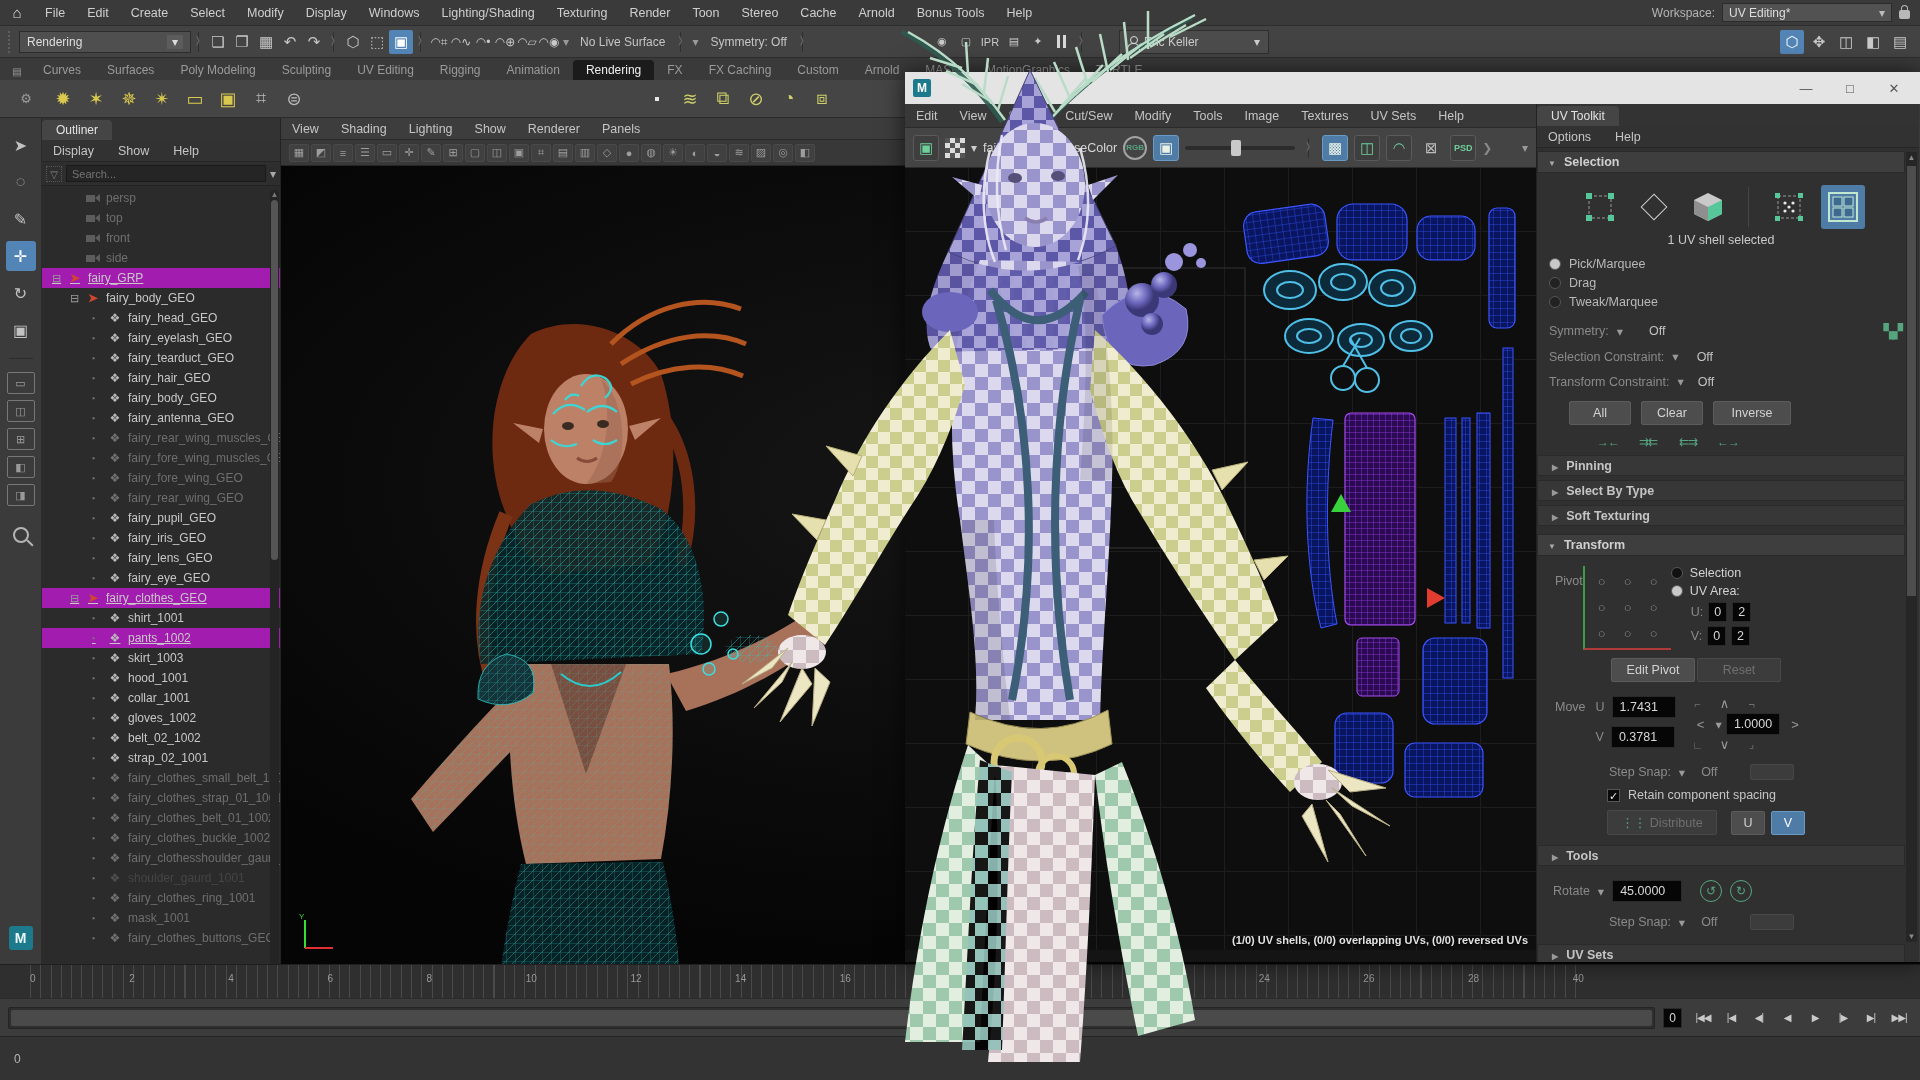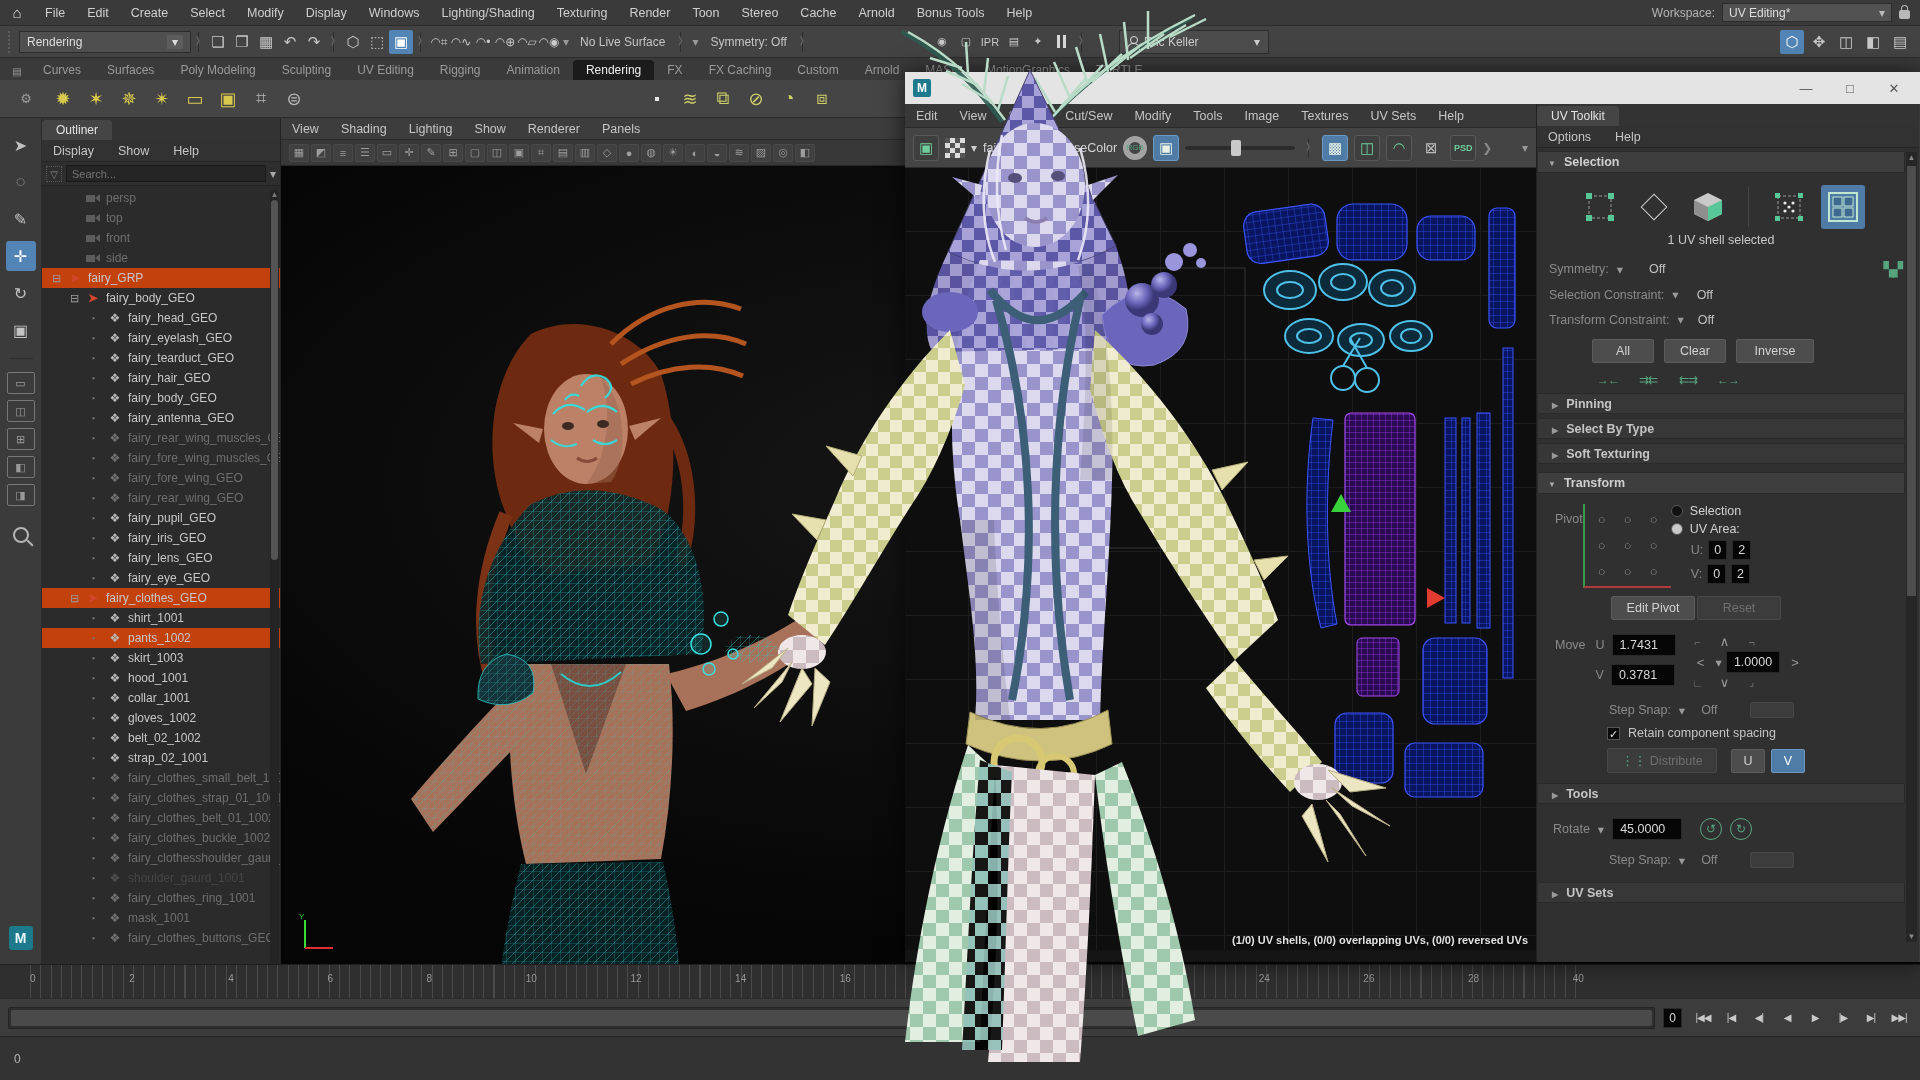--- a/index.html
+++ b/index.html
@@ -69,21 +69,21 @@
   .paneltab{height:22px;background:#333;display:flex;align-items:flex-end;}
   .paneltab span{background:#454545;color:#e2e2e2;padding:3px 14px;font-size:12px;border-radius:4px 4px 0 0;}
   .panelmenus{height:22px;background:#323232;display:flex;align-items:center;gap:2px;border-bottom:1px solid #262626;}
   .pm{padding:0 11px;color:#c5c5c5;font-size:12.5px;}
   .searchrow{height:24px;display:flex;align-items:center;background:#2e2e2e;padding:0 4px;gap:4px;border-bottom:1px solid #232323;}
   .funnel{color:#8a8a8a;font-size:10px;width:16px;text-align:center;border:1px dotted #555;height:16px;line-height:15px;}
   .searchrow input{flex:1;background:#252525;border:1px solid #1a1a1a;height:17px;color:#bbb;font-size:11px;padding:0 5px;font-family:"Liberation Sans",sans-serif;}
   .searchrow .caret{color:#aaa;}
   .otl-list{flex:1;overflow:hidden;padding-top:2px;position:relative;}
   .otl-row{height:20px;display:flex;align-items:center;font-size:12px;color:#c8c8c8;white-space:nowrap;position:relative;}
-  .otl-row.sel{background:#c2410c;}
+  .otl-row.sel{background:#a21caf;text-decoration:underline;}
   .otl-row.dim{color:#6f6f6f;}
   .otl-row.dim .nicon{opacity:.5;}
   .otl-row.dim2{color:#454545;}
   .otl-row.dim2 .nicon{opacity:.25;}
   .d0{padding-left:10px;} .d1{padding-left:28px;} .d2{padding-left:50px;}
   .expander{width:15px;color:#9a9a9a;font-size:10px;}
   .t-group .expander::before{content:"⊟";font-size:11px;}
   .t-mesh .expander::before{content:"‣";color:#777;}
   .nicon{width:16px;text-align:center;margin-right:5px;font-size:12px;}
   .t-group .nicon{color:#d2452e;font-weight:bold;}
@@ -114,21 +114,21 @@
   .winbody{flex:1;display:flex;min-height:0;}
   .uvleft{width:632px;display:flex;flex-direction:column;border-right:1px solid #222;min-height:0;}
   .uvtabrow{height:22px;background:#303030;display:flex;align-items:flex-end;}
   .uvtabrow span{background:#424242;color:#ddd;padding:3px 10px;font-size:12px;max-width:74px;overflow:hidden;text-overflow:ellipsis;white-space:nowrap;border-radius:3px 3px 0 0;}
   .uvmenus{height:24px;background:#383838;display:flex;align-items:center;border-bottom:1px solid #2a2a2a;}
   .uvtoolbar{height:40px;background:#444;display:flex;align-items:center;gap:6px;padding:0 8px;border-bottom:1px solid #2a2a2a;}
   .uvti{width:26px;height:26px;display:flex;align-items:center;justify-content:center;font-size:15px;color:#bcbcbc;border-radius:3px;}
   .uvti.green{color:#6fcf9a;border:1px solid #5a5a5a;background:#3e3e3e;}
   .uvti.activeblue{background:#4f7ca6;border:1px solid #6a9ac4;color:#eaf2e8;}
   .checkerchip{width:20px;height:20px;background:conic-gradient(#ddd 0 25%,#555 0 50%,#ddd 0 75%,#555 0);background-size:10px 10px;}
-  .rgbbadge{width:24px;height:24px;border:6px solid #a3a3a3;border-radius:50%;color:#57a57f;font-size:8px;display:flex;align-items:center;justify-content:center;font-weight:normal;}
+  .rgbbadge{width:24px;height:24px;border:2px solid #a3a3a3;border-radius:50%;color:#57a57f;font-size:8px;display:flex;align-items:center;justify-content:center;font-weight:bold;}
   .uvslider{width:110px;height:4px;background:#2c2c2c;border-radius:2px;position:relative;}
   .uvslider .knob{position:absolute;left:42%;top:-6px;width:10px;height:16px;background:#c9c9c9;border-radius:2px;}
   .uvtexname{color:#d6d6d6;font-size:12.5px;}
   .uvcanvas{flex:1;position:relative;background:
       repeating-linear-gradient(to right,transparent 0 63px,#1d1d1d 63px 64px),
       repeating-linear-gradient(to bottom,transparent 0 63px,#1d1d1d 63px 64px),#0e0e0e;}
   .uvstatus{position:absolute;right:8px;bottom:4px;color:#e2e2e2;font-size:11px;font-weight:bold;text-shadow:0 1px 2px #000;}
   .uvbottomstrip{height:12px;background:#141414;}
 
   
@@ -1095,39 +1095,56 @@
                   <rect x="4" y="4" width="28" height="28" fill="none" stroke="#bfe8cf" stroke-width="2"></rect>
                   <rect x="8" y="8" width="9" height="9" fill="#3e6a92" stroke="#bfe8cf"></rect>
                   <rect x="19" y="8" width="9" height="9" fill="#3e6a92" stroke="#bfe8cf"></rect>
                   <rect x="8" y="19" width="9" height="9" fill="#3e6a92" stroke="#bfe8cf"></rect>
                   <rect x="19" y="19" width="9" height="9" fill="#3e6a92" stroke="#bfe8cf"></rect>
                 </svg>
             </span>
           </div>
           <div class="tkcaption">1 UV shell selected</div>
 
+          <div>
+
+              <div class="tkrow" style="margin-top:5px">
+                <span class="radio on"></span>
+                <span>Pick/Marquee</span>
+              </div>
+
+              <div class="tkrow" style="margin-top:5px">
+                <span class="radio"></span>
+                <span>Drag</span>
+              </div>
+
+              <div class="tkrow" style="margin-top:5px">
+                <span class="radio"></span>
+                <span>Tweak/Marquee</span>
+              </div>
+            </div>
 
           <div class="tkrow tkdim" style="margin-top:14px">
             <span>Symmetry:</span>
             <span class="caret ddcaret"></span>
             <span style="margin-left:18px;color:#c2c2c2">Off</span>
             <span class="symicon">▚▞</span>
           </div>
           <div class="tkrow tkdim" style="margin-top:10px">
             <span>Selection Constraint:</span>
             <span class="caret ddcaret"></span>
             <span style="margin-left:10px;color:#c2c2c2">Off</span>
           </div>
           <div class="tkrow tkdim" style="margin-top:10px">
             <span>Transform Constraint:</span>
             <span class="caret ddcaret"></span>
             <span style="margin-left:6px;color:#c2c2c2">Off</span>
           </div>
 
-          <div class="tkrow" style="margin-left:55px;margin-top:12px;gap:10px">
+          <div class="tkrow" style="margin-left:32px;margin-top:12px;gap:10px">
             <span class="tkbtn" style="width:62px">All</span>
             <span class="tkbtn" style="width:62px">Clear</span>
             <span class="tkbtn" style="width:78px">Inverse</span>
           </div>
           <div class="tkrow" style="margin-left:58px;margin-top:8px;gap:14px">
             <span class="growicon">→←</span>
             <span class="growicon">⇉⇇</span>
             <span class="growicon">⇇⇉</span>
             <span class="growicon">←→</span>
           </div>

